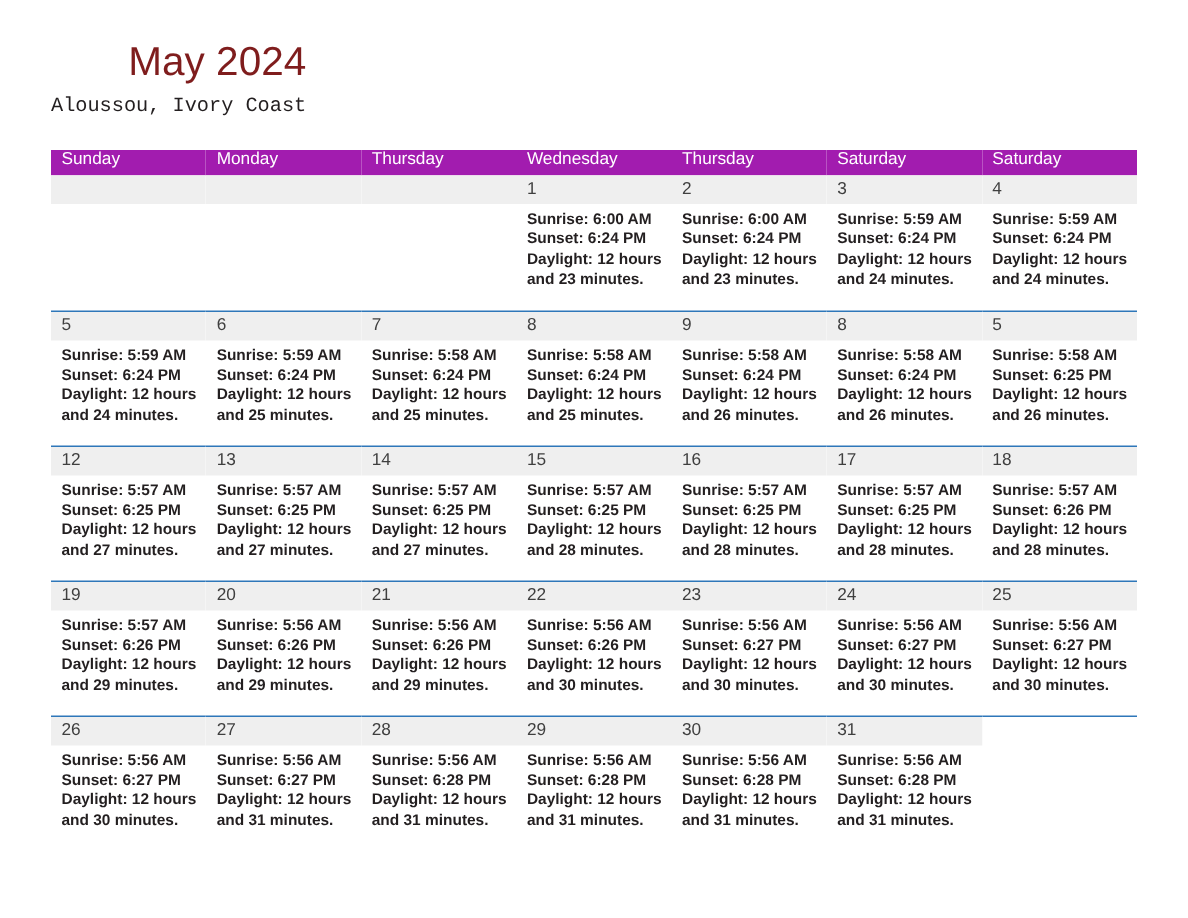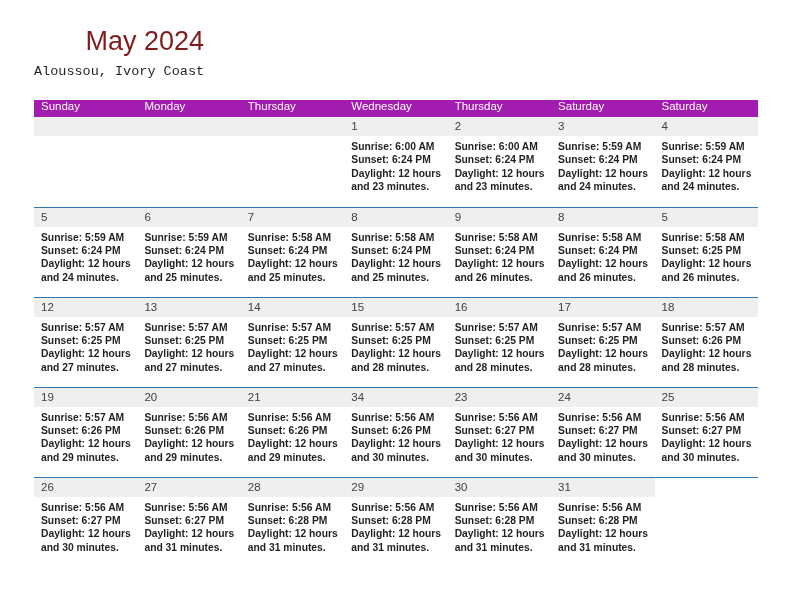--- a/index.html
+++ b/index.html
@@ -366,21 +366,21 @@
             <td>
               <div class="daynum">21</div>
               <div class="lines">
                 <div>Sunrise: 5:56 AM</div>
                 <div>Sunset: 6:26 PM</div>
                 <div>Daylight: 12 hours</div>
                 <div>and 29 minutes.</div>
               </div>
             </td>
             <td>
-              <div class="daynum">34</div>
+              <div class="daynum">22</div>
               <div class="lines">
                 <div>Sunrise: 5:56 AM</div>
                 <div>Sunset: 6:26 PM</div>
                 <div>Daylight: 12 hours</div>
                 <div>and 30 minutes.</div>
               </div>
             </td>
             <td>
               <div class="daynum">23</div>
               <div class="lines">

